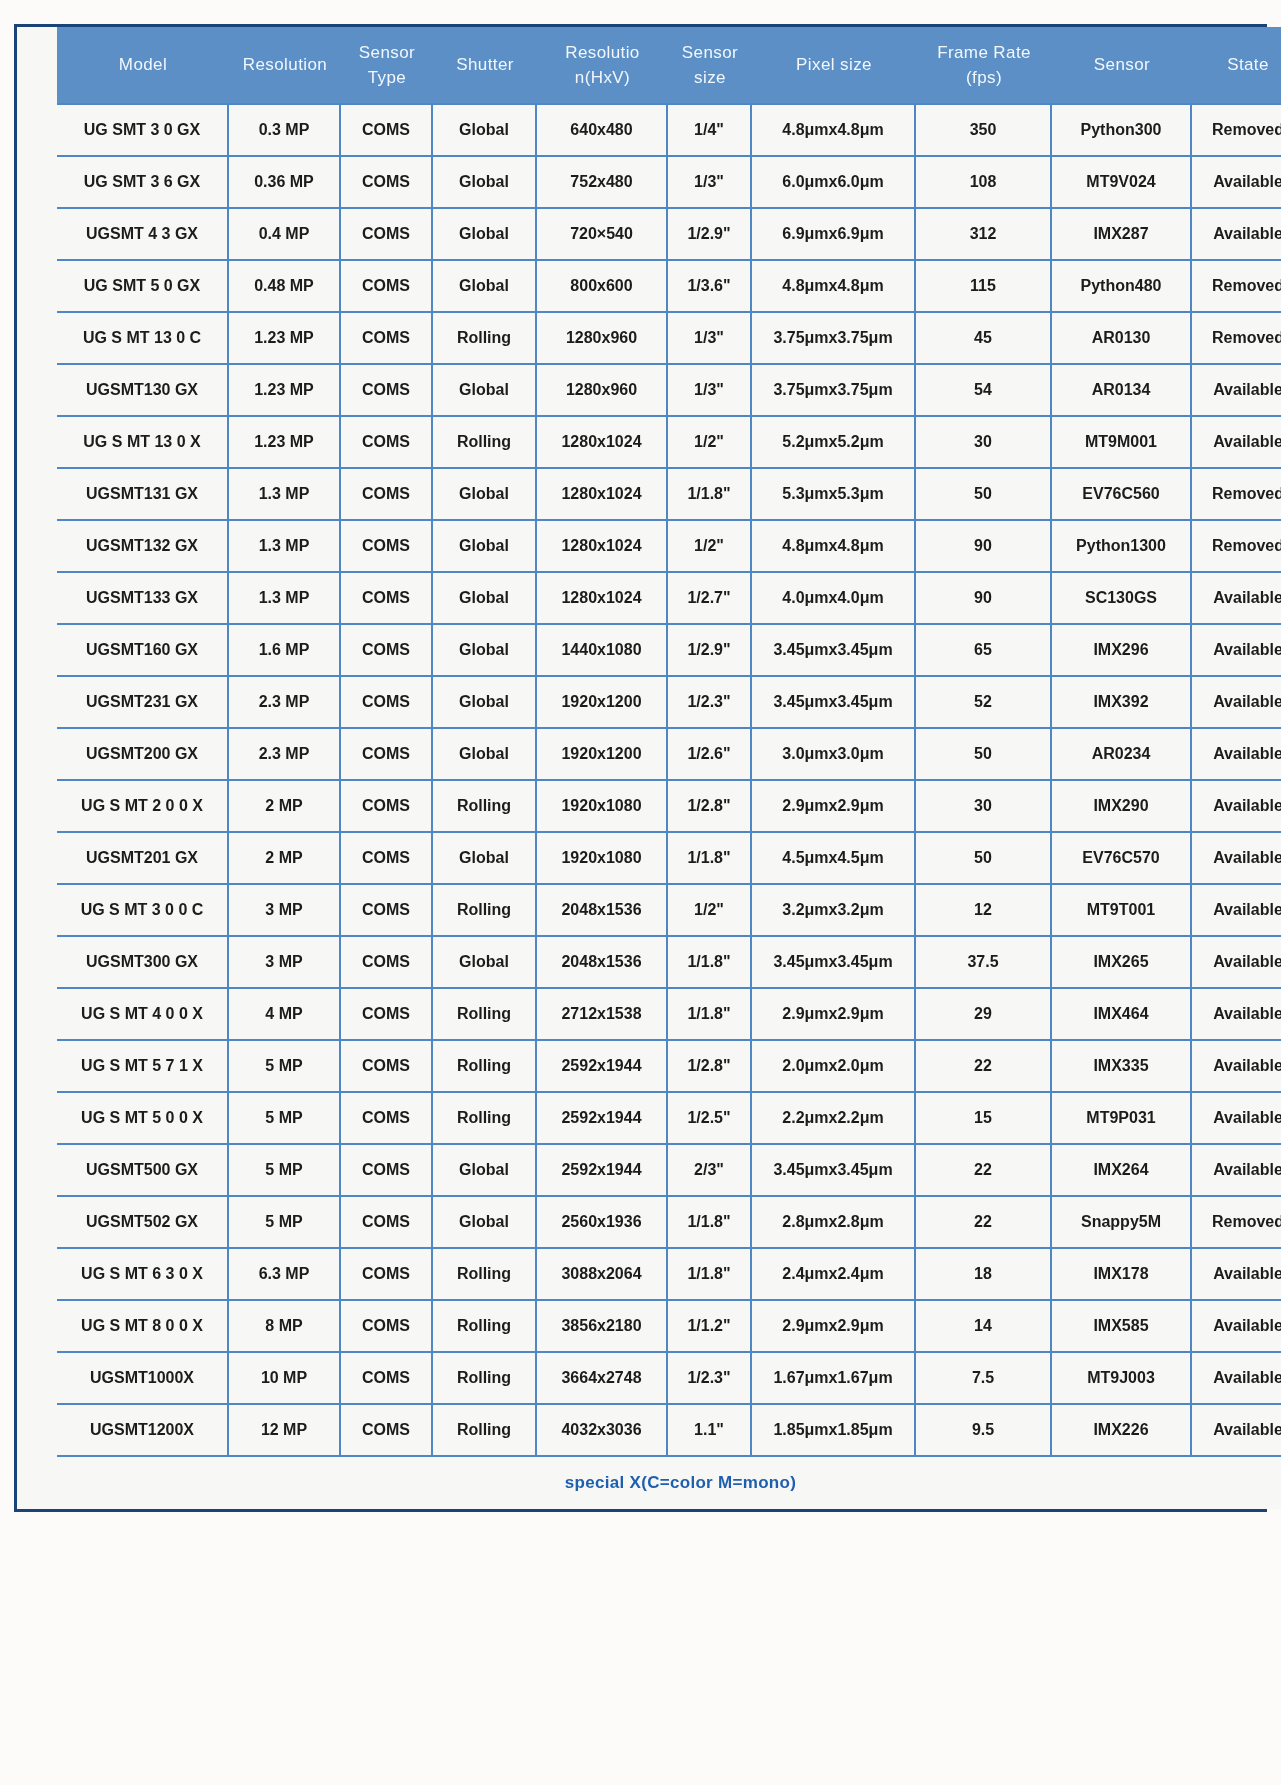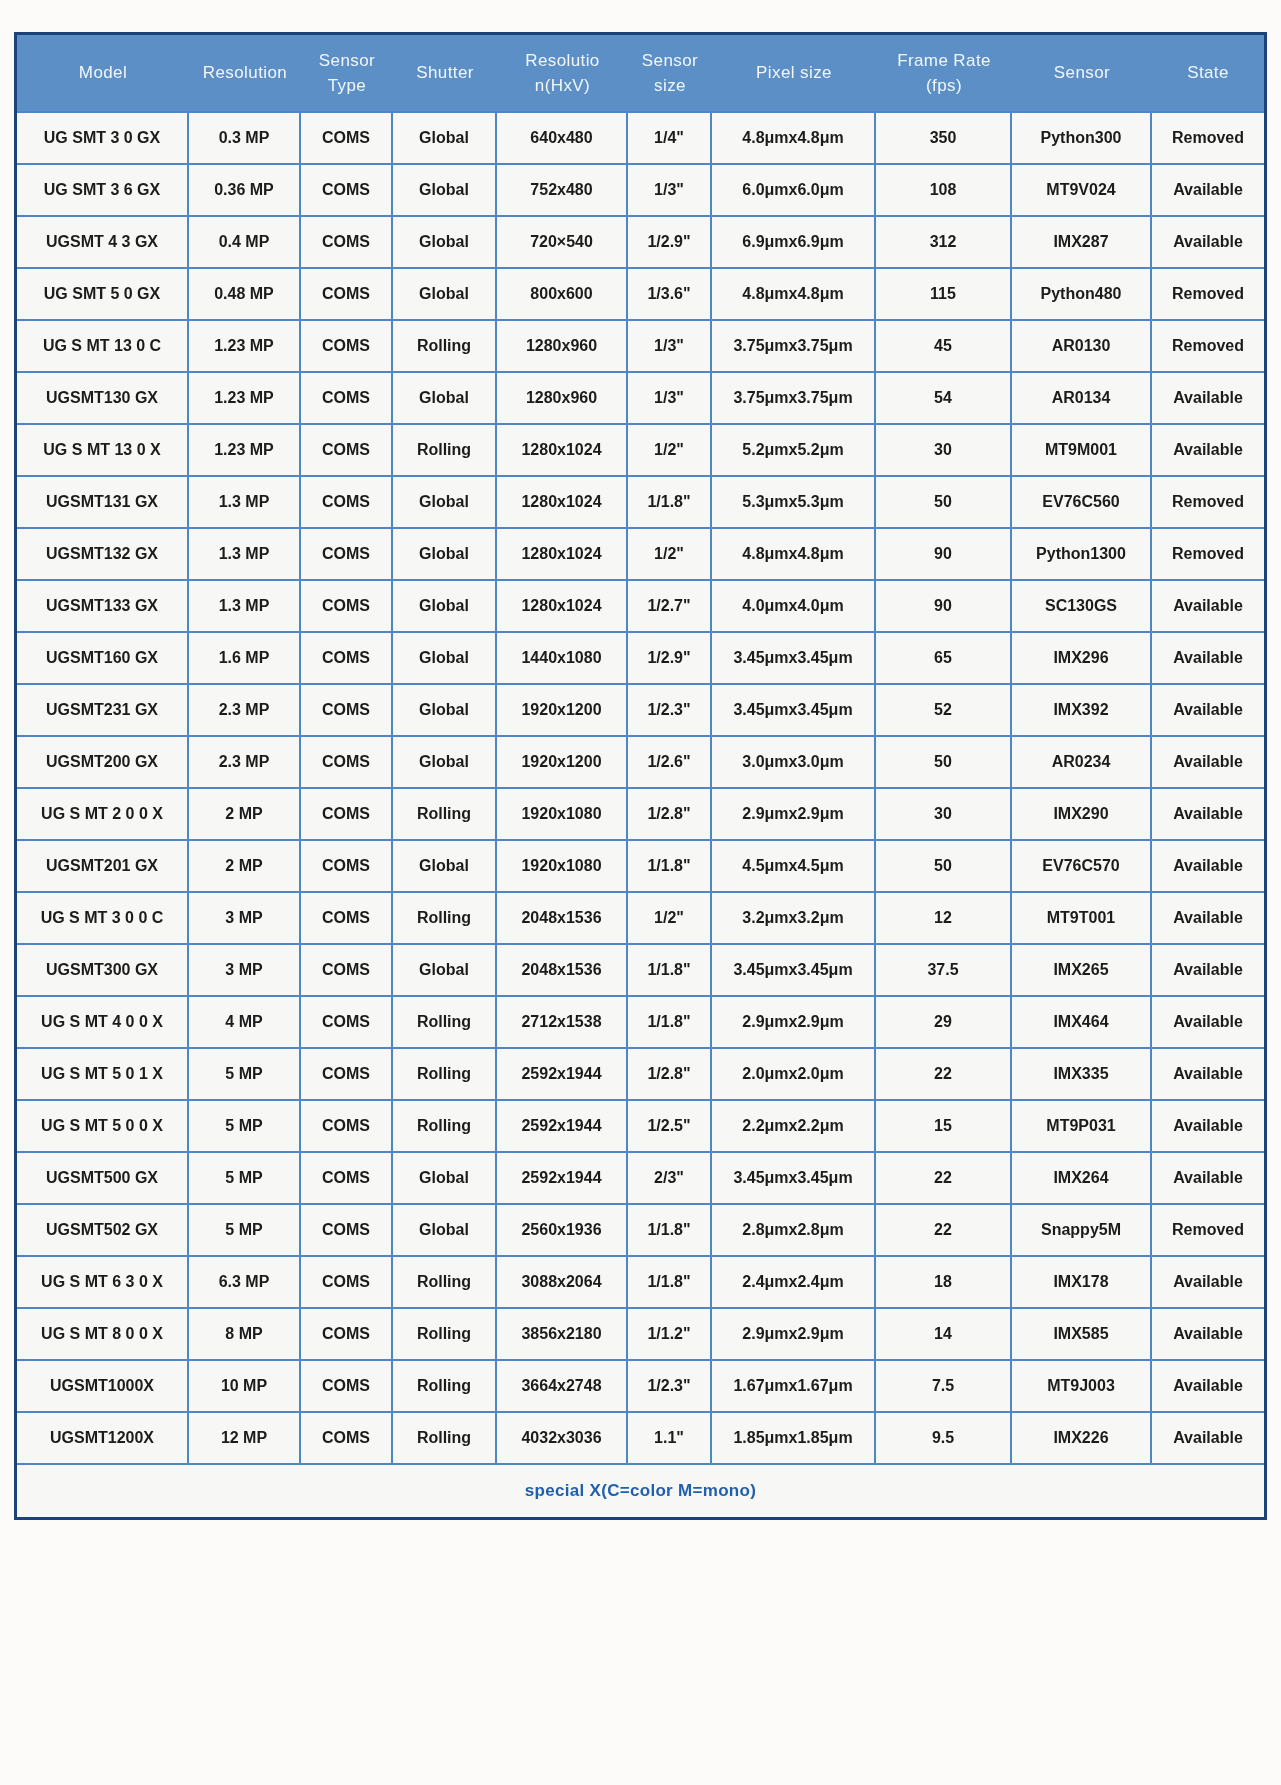--- a/index.html
+++ b/index.html
@@ -13,24 +13,25 @@
     --page-bg:#fcfbf9;
   }
   *{box-sizing:border-box;margin:0;padding:0;}
   html,body{
     width:1281px;height:1785px;
     background:var(--page-bg);
     font-family:"Liberation Sans", sans-serif;
   }
   .table-frame{
     position:absolute;
-    left:14px;top:32px;
+    left:14px;top:24px;
     width:1253px;
     border:3px solid var(--outer);
     background:var(--cell-bg);
+    padding-left:40px;
   }
   table.spec-table{
     width:100%;
     border-collapse:separate;
     border-spacing:0;
     table-layout:fixed;
   }
   thead th{
     background:var(--header-bg);
     color:var(--header-text);
@@ -316,21 +317,21 @@
           <td>COMS</td>
           <td>Rolling</td>
           <td>2712x1538</td>
           <td>1/1.8"</td>
           <td>2.9μmx2.9μm</td>
           <td>29</td>
           <td>IMX464</td>
           <td>Available</td>
         </tr>
         <tr>
-          <td>UG S MT 5 0 1 X</td>
+          <td>UG S MT 5 7 1 X</td>
           <td>5 MP</td>
           <td>COMS</td>
           <td>Rolling</td>
           <td>2592x1944</td>
           <td>1/2.8"</td>
           <td>2.0μmx2.0μm</td>
           <td>22</td>
           <td>IMX335</td>
           <td>Available</td>
         </tr>

